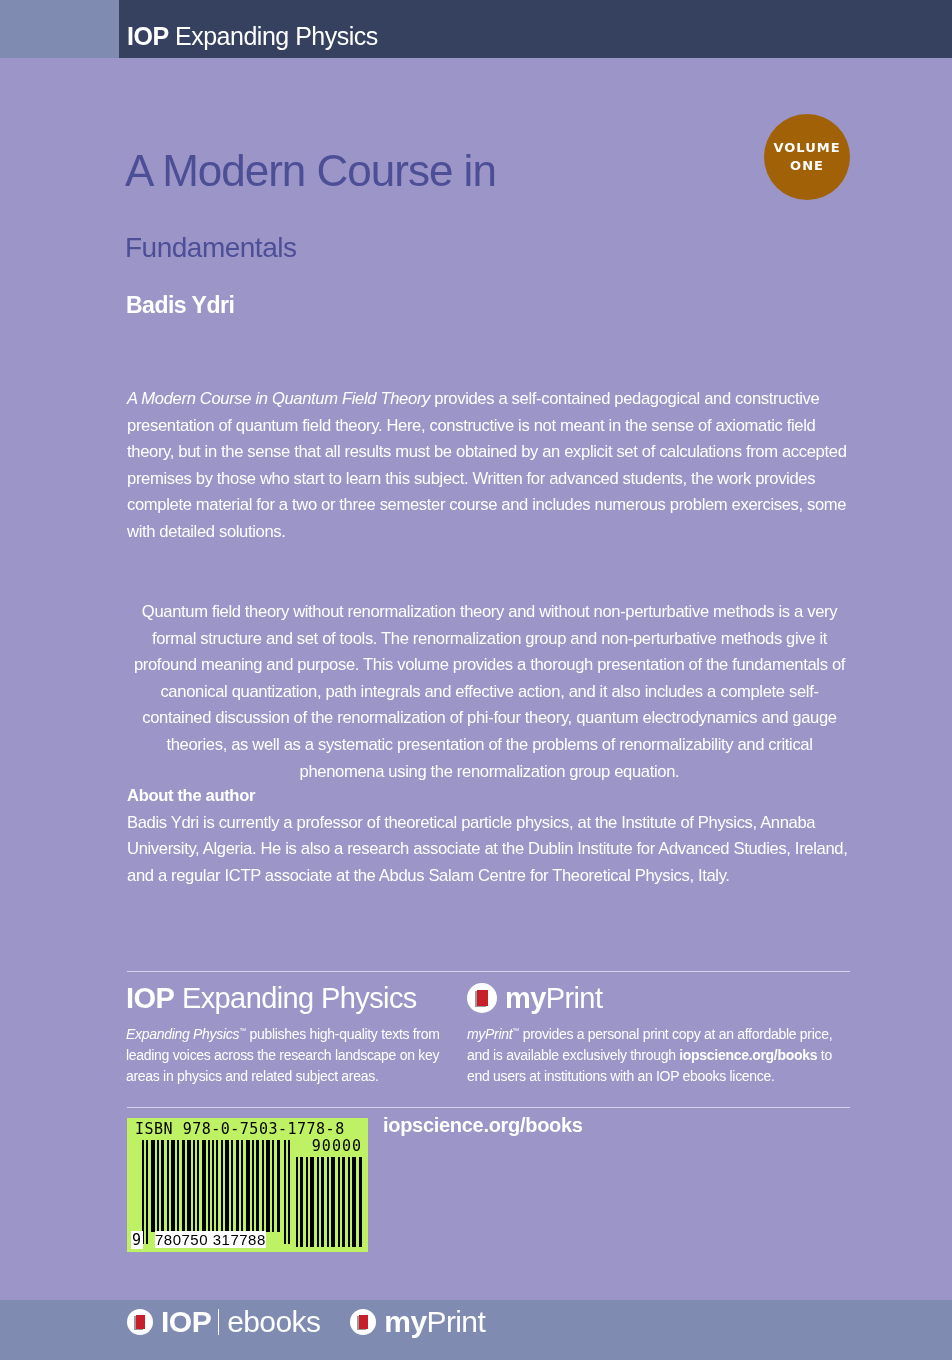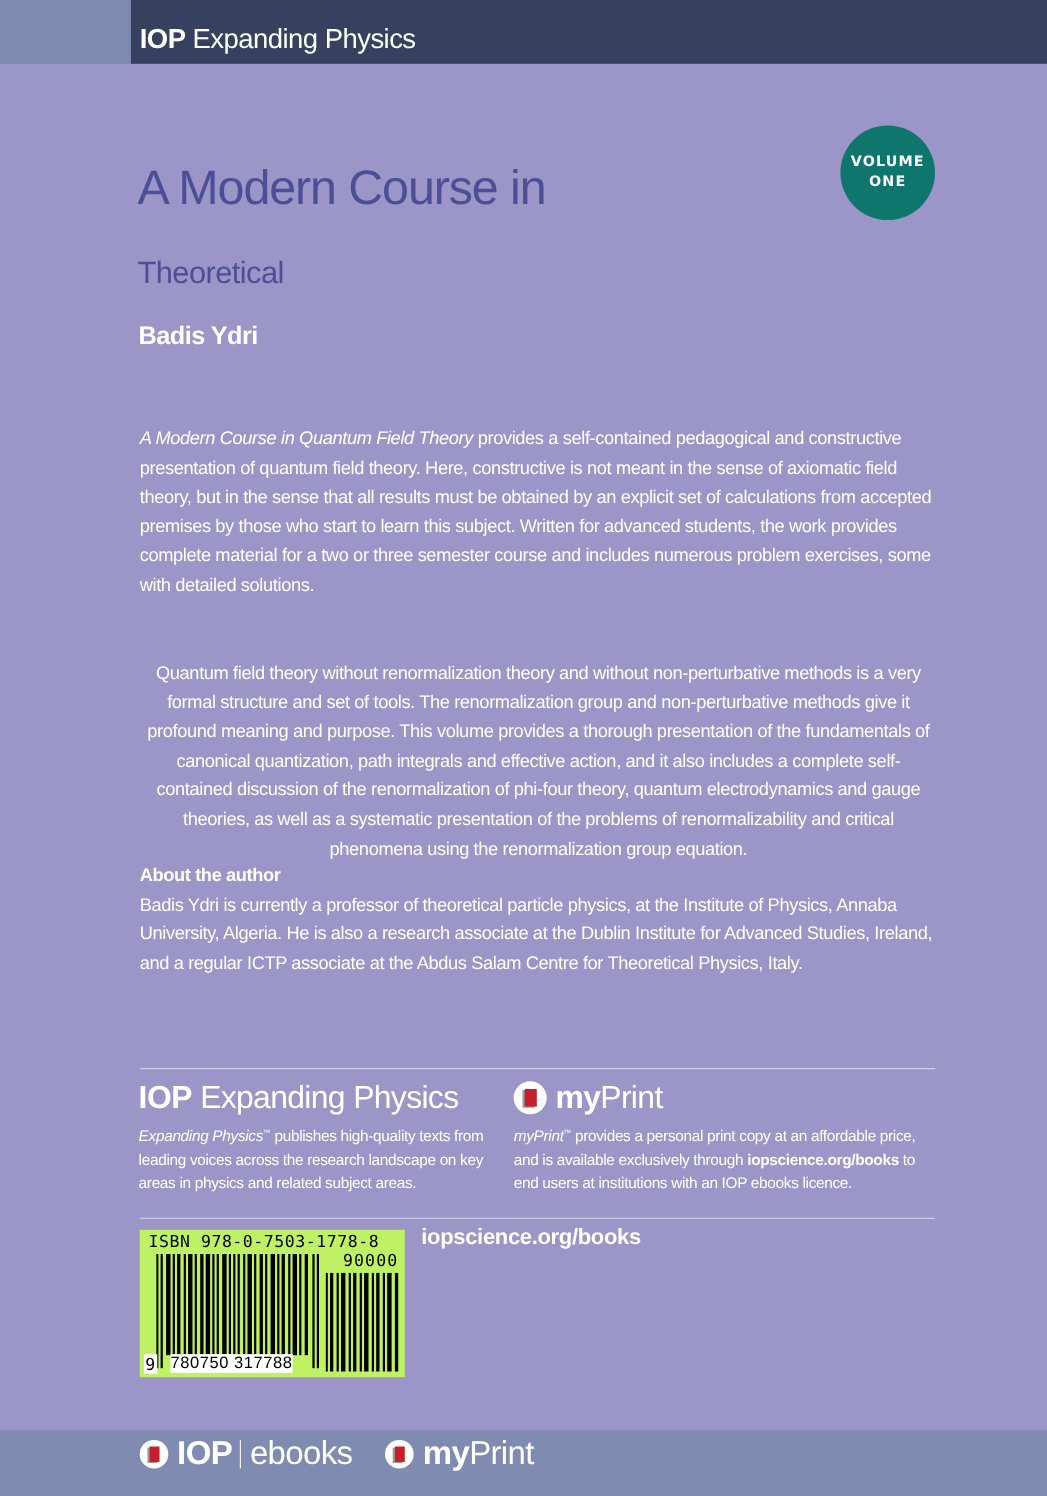--- a/index.html
+++ b/index.html
@@ -12,21 +12,21 @@
     .top-left-block { position: absolute; left: 0; top: 0; width: 119px; height: 58px; background: #7f8bb1; }
     .top-bar { position: absolute; left: 119px; top: 0; width: 833px; height: 58px; background: #35415f; }
     .top-brand { position: absolute; left: 127px; top: 22px; font-size: 25px; letter-spacing: -0.5px; white-space: nowrap; }
     .iop-mark { font-weight: bold; letter-spacing: -0.5px; }
     .light { font-weight: normal; }
 
     .title { position: absolute; left: 125px; top: 106px; font-size: 44px; line-height: 58px; color: #4d4f96; letter-spacing: -1px; margin-top: 36px; }
     .subtitle { position: absolute; left: 125px; top: 232px; font-size: 28px; color: #4d4f96; letter-spacing: -0.5px; }
     .author { position: absolute; left: 126px; top: 292px; font-size: 23px; font-weight: bold; color: #ffffff; letter-spacing: -0.5px; }
 
-    .vol-badge { position: absolute; left: 764px; top: 114px; width: 86px; height: 86px; border-radius: 50%; background: #0f766e;
+    .vol-badge { position: absolute; left: 764px; top: 114px; width: 86px; height: 86px; border-radius: 50%; background: #a16207;
       display: flex; flex-direction: column; align-items: center; justify-content: center; }
     .vol-badge span { font-family: "DejaVu Sans", sans-serif; font-weight: bold; font-size: 13px; line-height: 18px; letter-spacing: 1px; color: #fff; }
 
     .body-text { position: absolute; left: 127px; width: 725px; font-size: 16.6px; line-height: 26.6px; letter-spacing: -0.35px; color: #ffffff; }
     .para1 { top: 386px; }
     .para2 { top: 599px; text-align: center; }
     .about { top: 783px; }
     .about-heading { font-weight: bold; display: block; }
     .para1 em { font-style: italic; }
 
@@ -69,21 +69,21 @@
 <div class="top-left-block"></div>
 <div class="top-bar"></div>
 <div class="top-brand">
   <span class="iop-mark">IOP</span>
   <span class="light">Expanding Physics</span>
 </div>
 
 <div class="title">
   <div>A Modern Course in</div>
 </div>
-<div class="subtitle">Theoretical</div>
+<div class="subtitle">Fundamentals</div>
 <div class="author">Badis Ydri</div>
 
 <div class="vol-badge">
   <span>VOLUME</span>
   <span>ONE</span>
 </div>
 
 <div class="body-text para1">
   <em>A Modern Course in Quantum Field Theory</em><span> provides a self-contained pedagogical and constructive presentation of quantum field theory. Here, constructive is not meant in the sense of axiomatic field theory, but in the sense that all results must be obtained by an explicit set of calculations from accepted premises by those who start to learn this subject. Written for advanced students, the work provides complete material for a two or three semester course and includes numerous problem exercises, some with detailed solutions.</span>
 </div>

